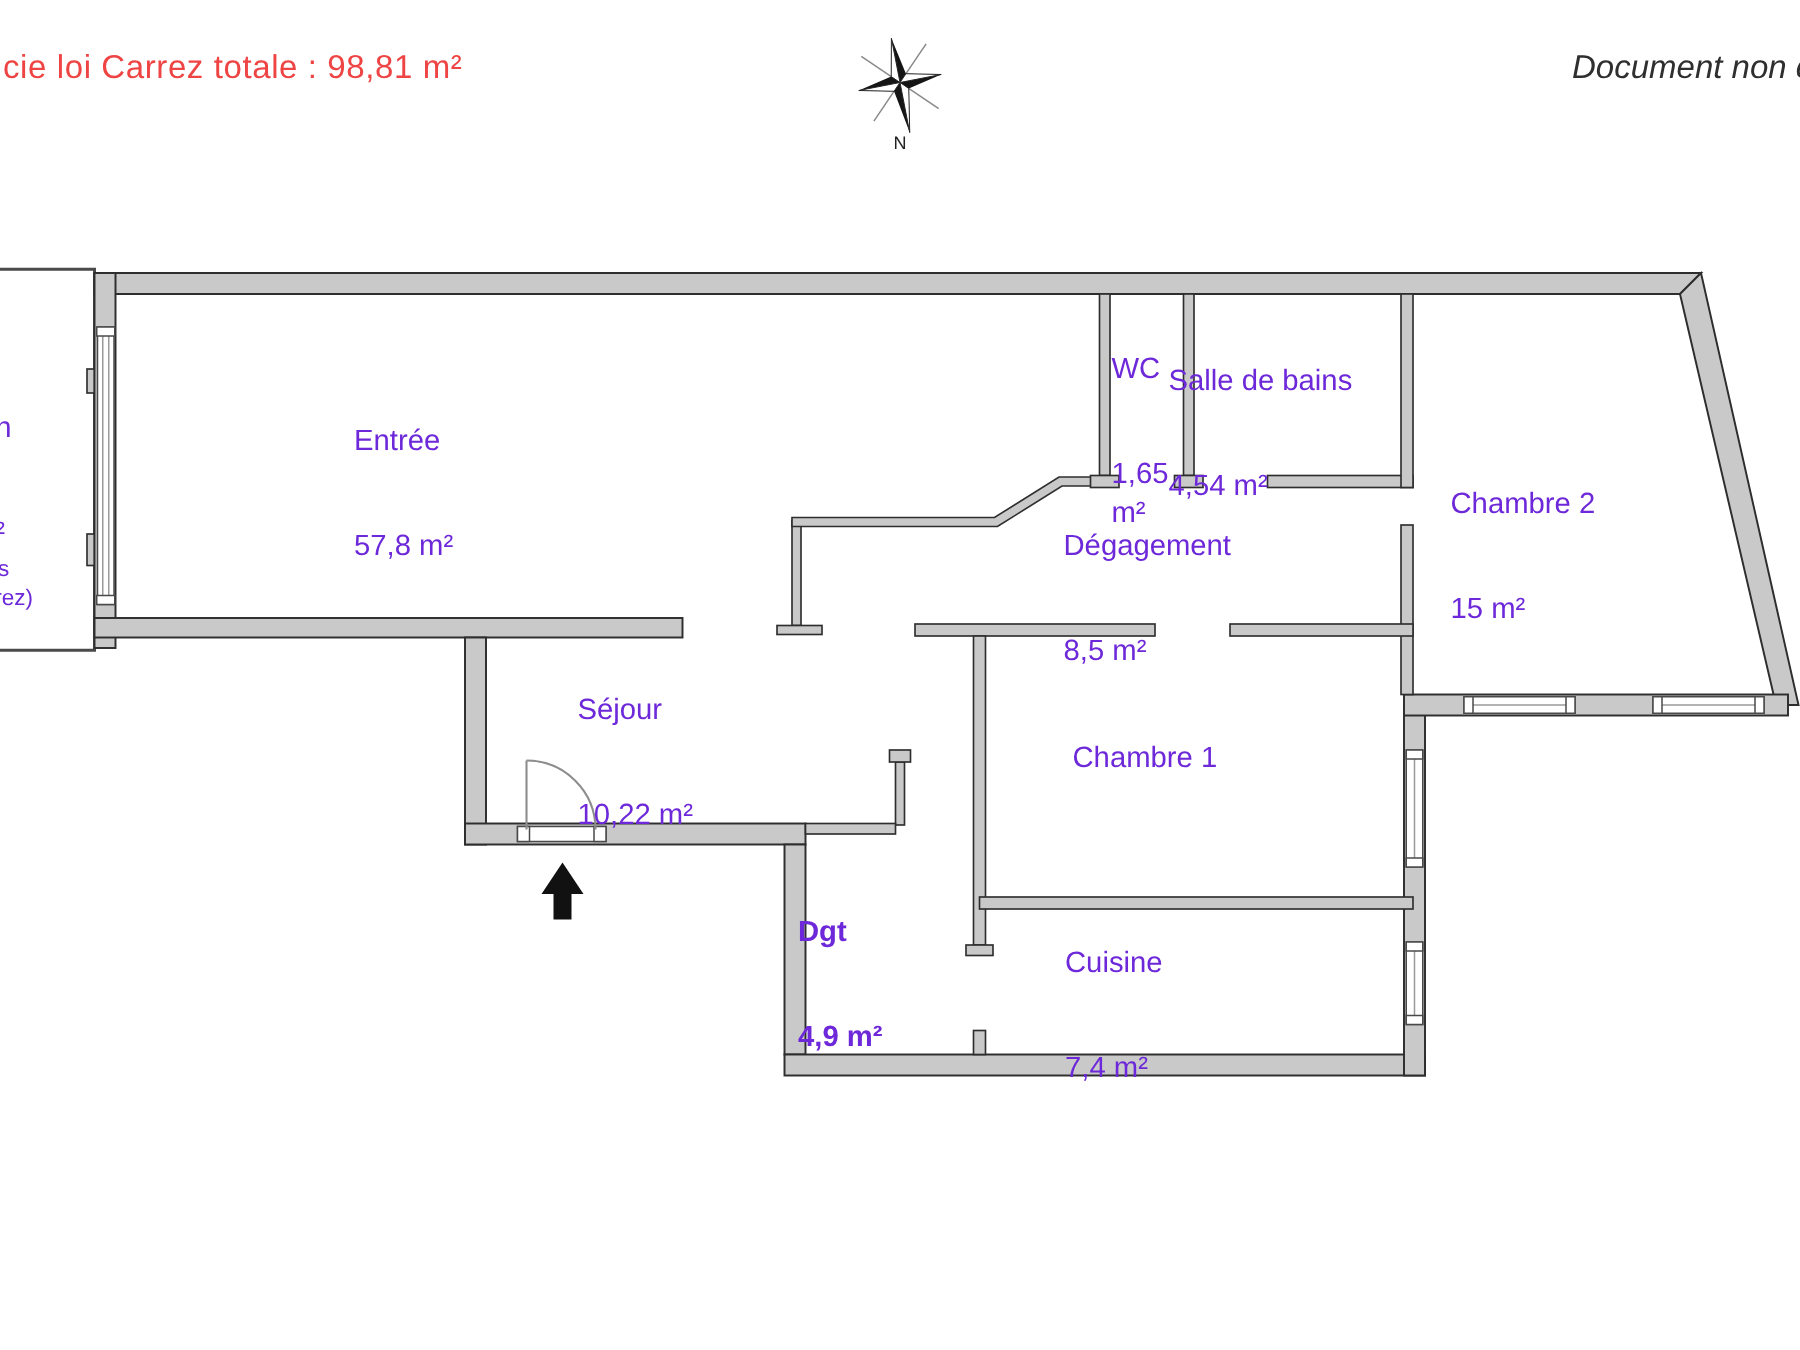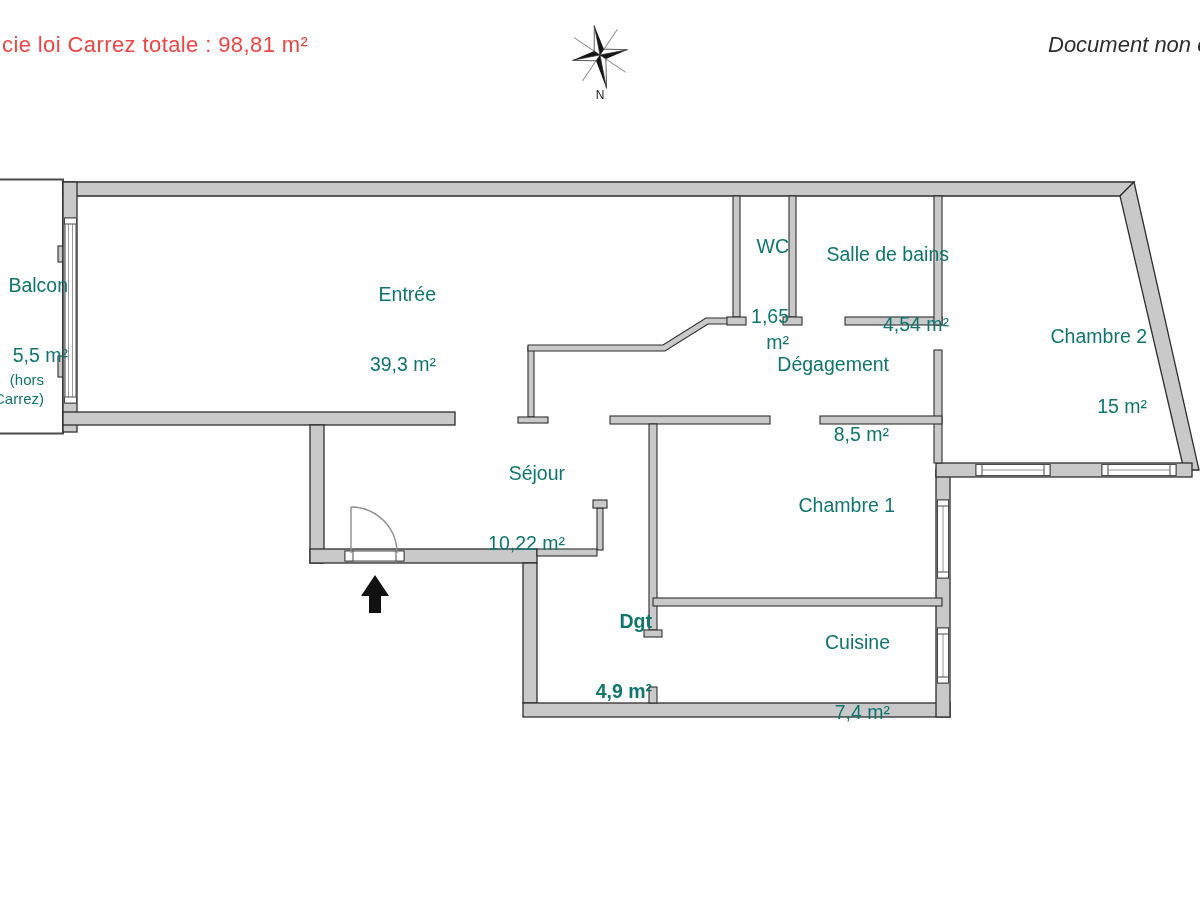--- a/index.html
+++ b/index.html
@@ -1,21 +1,21 @@
 <!DOCTYPE html>
 <html><head>
 <meta charset="utf-8">
 <style>
   html,body{margin:0;padding:0;background:#fff;}
   #stage{position:relative;width:1200px;height:900px;overflow:hidden;
          font-family:"Liberation Sans",sans-serif;background:#fff;}
   .hdr{position:absolute;top:32px;font-size:22px;color:#ef4444;white-space:nowrap;}
   #hdr-left{left:2px;letter-spacing:.4px;}
   #hdr-right{left:1048px;font-style:italic;color:#2f2f2f;}
-  .room-label{position:absolute;text-align:right;color:#0f766e;
+  .room-label{position:absolute;text-align:left;color:#6d28d9;
               font-size:19.5px;line-height:26px;}
   .room-label .area{display:block;margin-top:44px;}
   .room-label .note{display:block;font-size:15px;line-height:19px;width:72px;margin:2px auto 0;}
   #lbl-balcon{left:-52px;top:272px;width:120px;}
   #lbl-sejour{left:236px;top:281px;width:200px;}
   #lbl-wc{left:741px;top:233px;width:48px;}
   #lbl-sdb{left:779px;top:241px;width:170px;}
   #lbl-chambre2{left:967px;top:323px;width:180px;}
   #lbl-degagement{left:709px;top:351px;width:180px;}
   #lbl-entree{left:385px;top:460px;width:180px;}
@@ -139,21 +139,21 @@
     <polygon points="375,575 389,596 381,596 381,613 369,613 369,596 361,596" fill="#111"></polygon>
   </svg>
 
   <div class="room-label" id="lbl-balcon">
     <span>Balcon</span>
     <span class="area">5,5 m²</span>
     <span class="note">(hors Carrez)</span>
   </div>
   <div class="room-label" id="lbl-sejour">
     <span>Entrée</span>
-    <span class="area">39,3 m²</span>
+    <span class="area">57,8 m²</span>
   </div>
   <div class="room-label" id="lbl-wc">
     <span>WC</span>
     <span class="area">1,65 m²</span>
   </div>
   <div class="room-label" id="lbl-sdb">
     <span>Salle de bains</span>
     <span class="area">4,54 m²</span>
   </div>
   <div class="room-label" id="lbl-chambre2">

